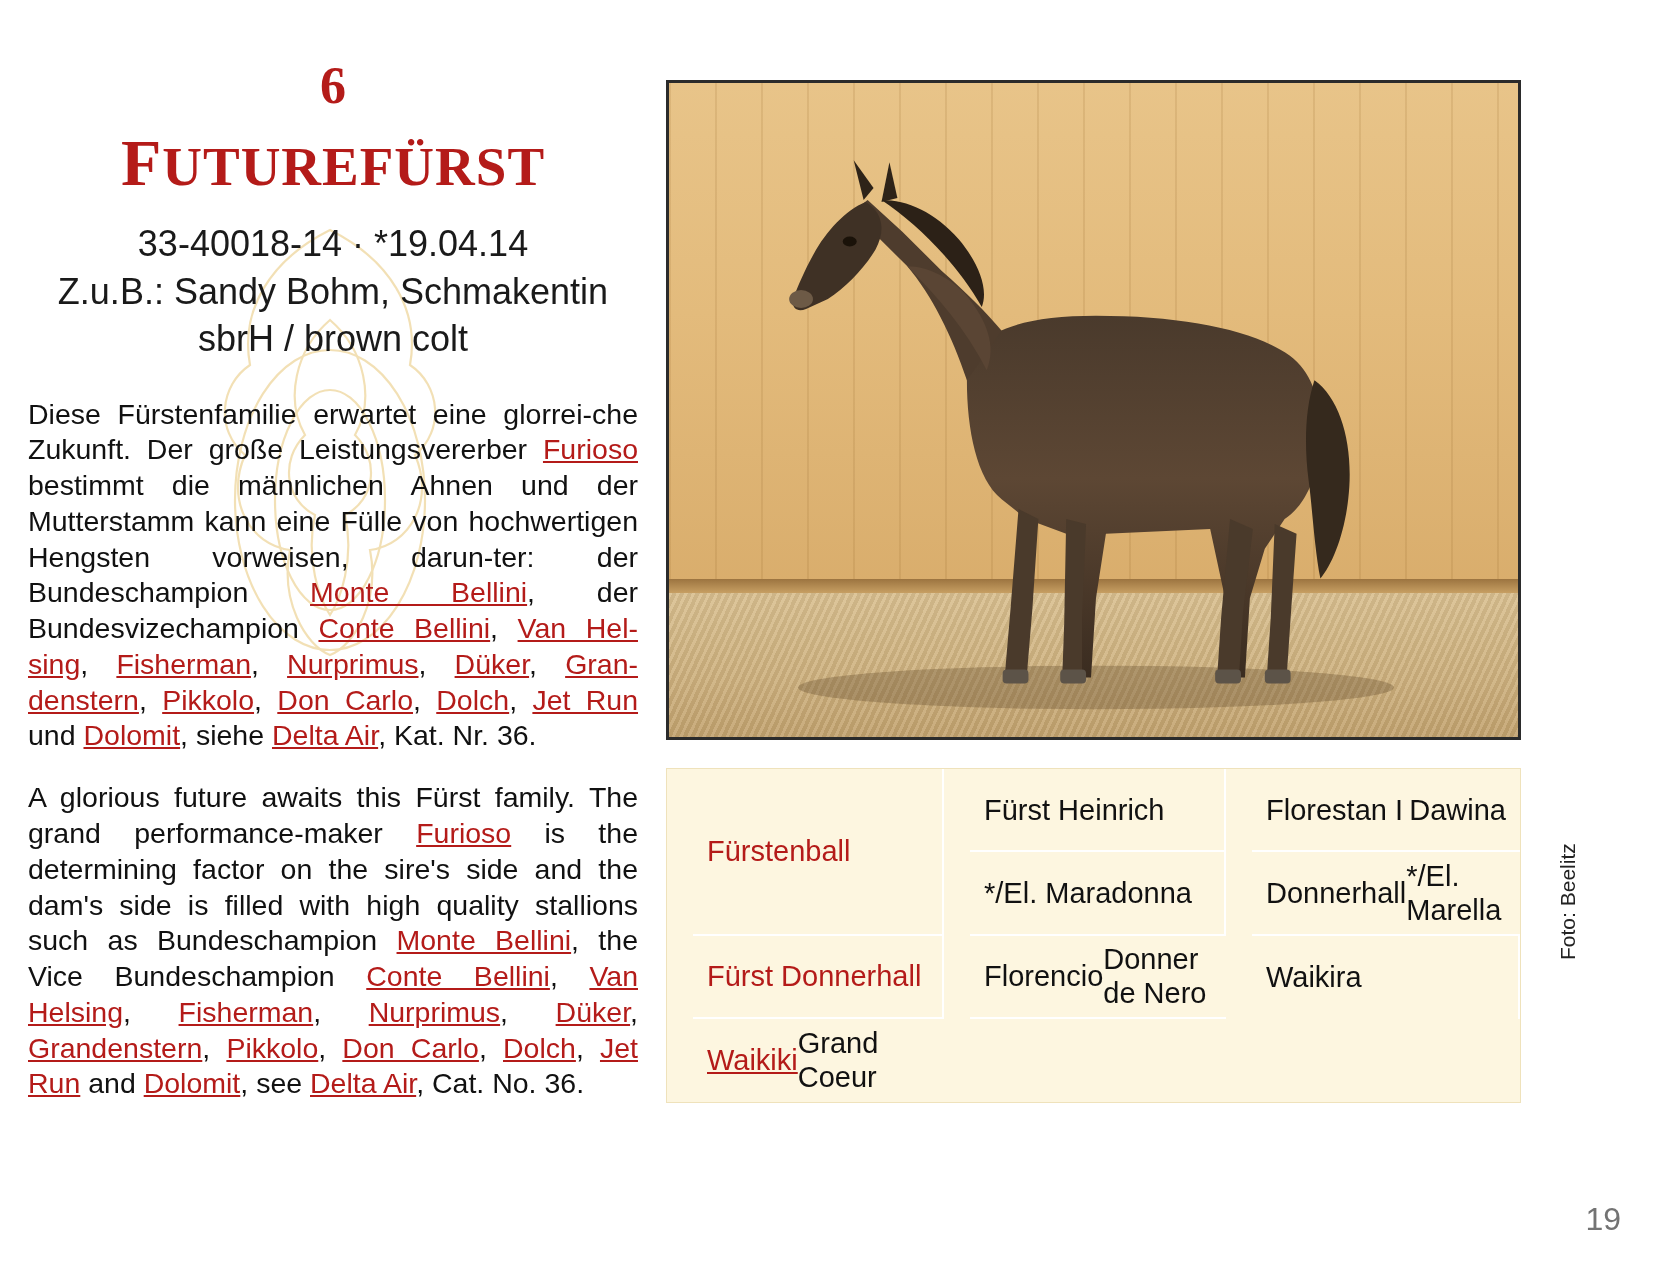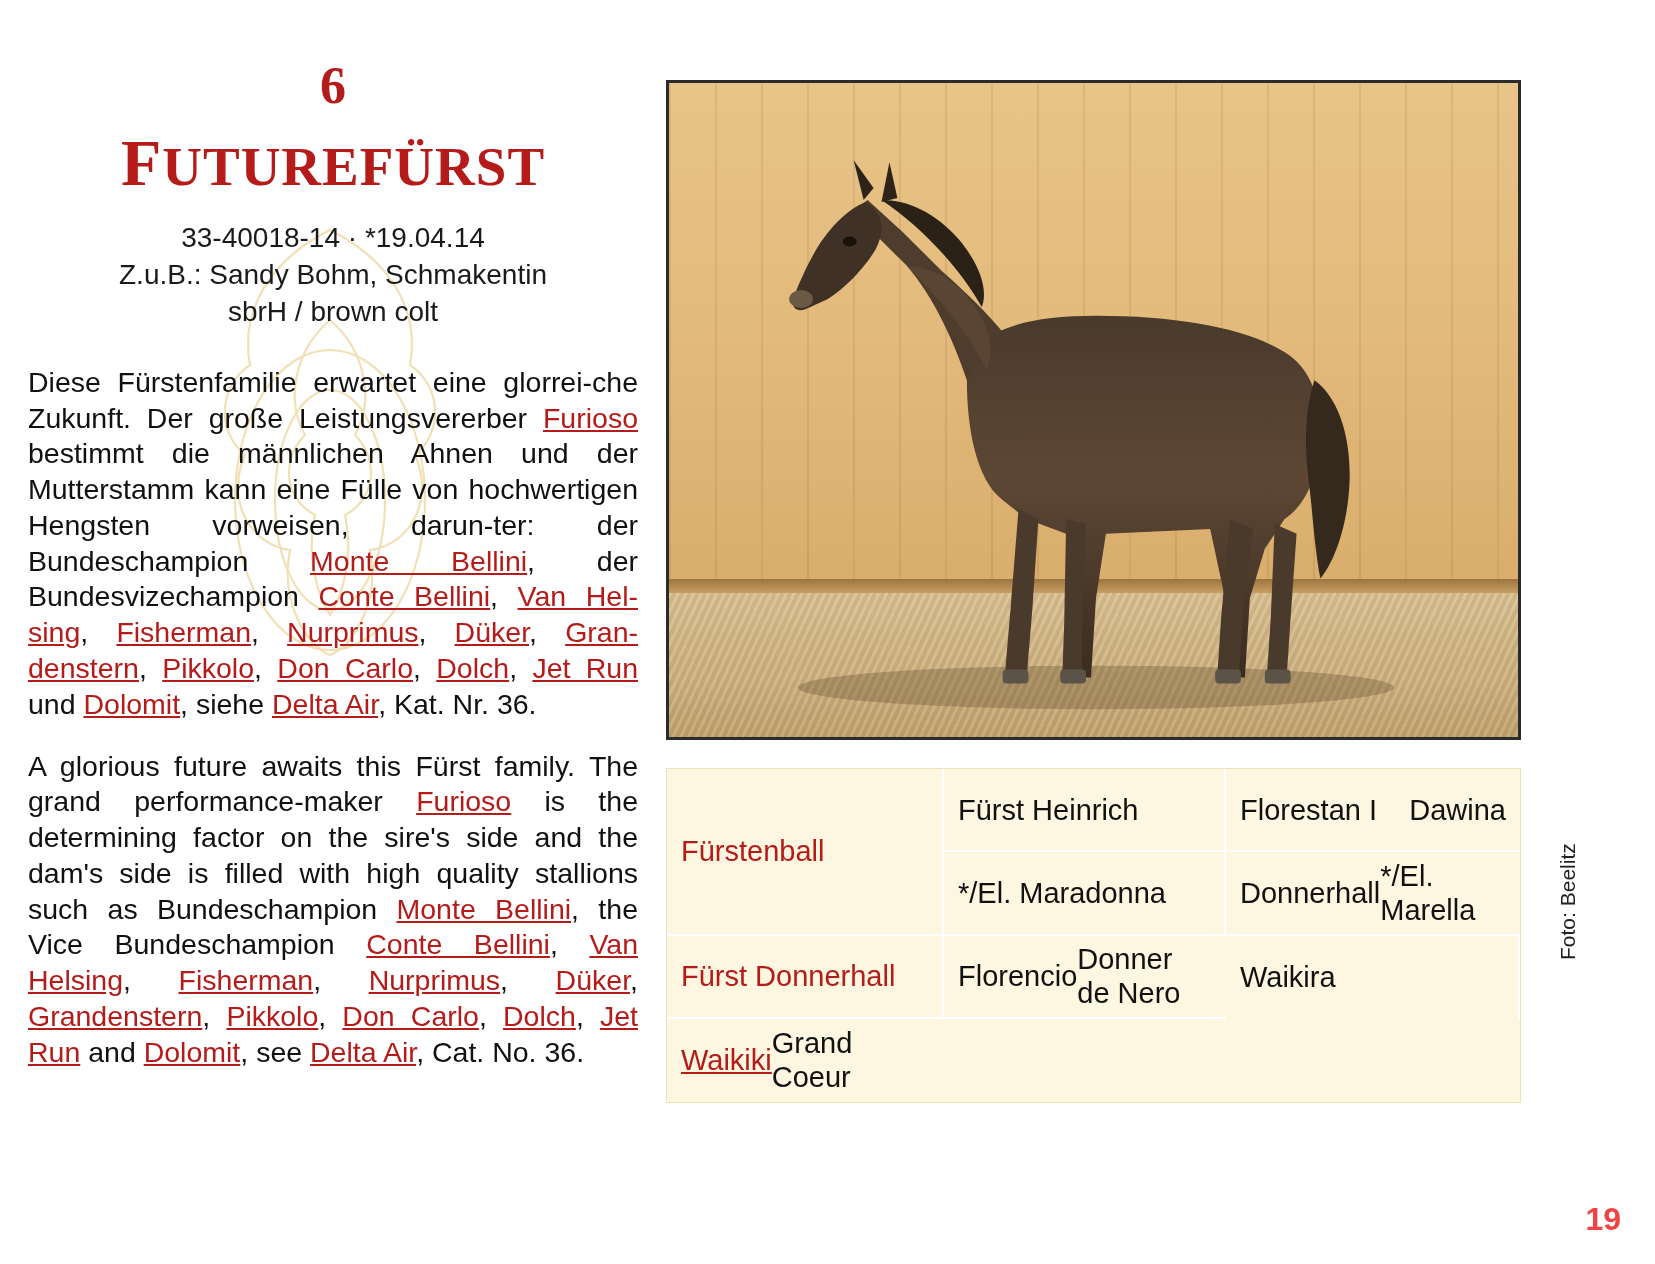--- a/index.html
+++ b/index.html
@@ -41,21 +41,21 @@
     font-weight: bold;
     font-size: 55px;
     letter-spacing: 1px;
     line-height: 1;
     margin-bottom: 24px;
   }
   .foal-name .cap { font-size: 66px; }
 
   .id-block {
     text-align: center;
-    font-size: 28px;
+    font-size: 36px;
     line-height: 1.32;
     color: #1a1a1a;
     margin-bottom: 34px;
   }
 
   .para {
     font-size: 28.5px;
     line-height: 1.255;
     text-align: justify;
     margin: 0 0 26px 0;
@@ -144,36 +144,37 @@
     grid-template-rows: 1fr 1fr 1fr 1fr;
   }
   .pedigree .cell {
     display: flex;
     align-items: center;
     padding: 0 14px;
     font-size: 29px;
     line-height: 1.18;
     color: #111;
     box-sizing: border-box;
+    margin-left: 26px;
   }
   .cell.red { color: #b41b19; }
   .span2 { grid-row: span 2; }
   .sep-b { border-bottom: 2px solid #ffffff; }
   .sep-r { border-right: 2px solid #ffffff; }
   .two-line { display: block; justify-content: space-between; }
   .two-line span { display: block; }
 
   
   .page-number {
     position: absolute;
     right: 34px;
     bottom: 26px;
     font-size: 32px;
-    font-weight: bold;
-    color: #ef4444;
+    font-weight: normal;
+    color: #737373;
   }
 </style>
 </head>
 <body>
 
 <div class="watermark">
   <svg viewBox="0 0 420 560" width="420" height="560" fill="none" stroke="#e8c77a" stroke-width="2.2">
     <path d="M210 30 C150 60 120 110 130 165 C100 185 95 230 125 255 C105 300 130 345 170 350 C160 400 185 445 210 455 C235 445 260 400 250 350 C290 345 315 300 295 255 C325 230 320 185 290 165 C300 110 270 60 210 30 Z"></path>
     <path d="M210 120 C175 150 165 200 185 235 C160 260 165 300 195 315 C185 360 200 400 210 415 C220 400 235 360 225 315 C255 300 260 260 235 235 C255 200 245 150 210 120 Z"></path>
     <ellipse cx="210" cy="300" rx="95" ry="150"></ellipse>

